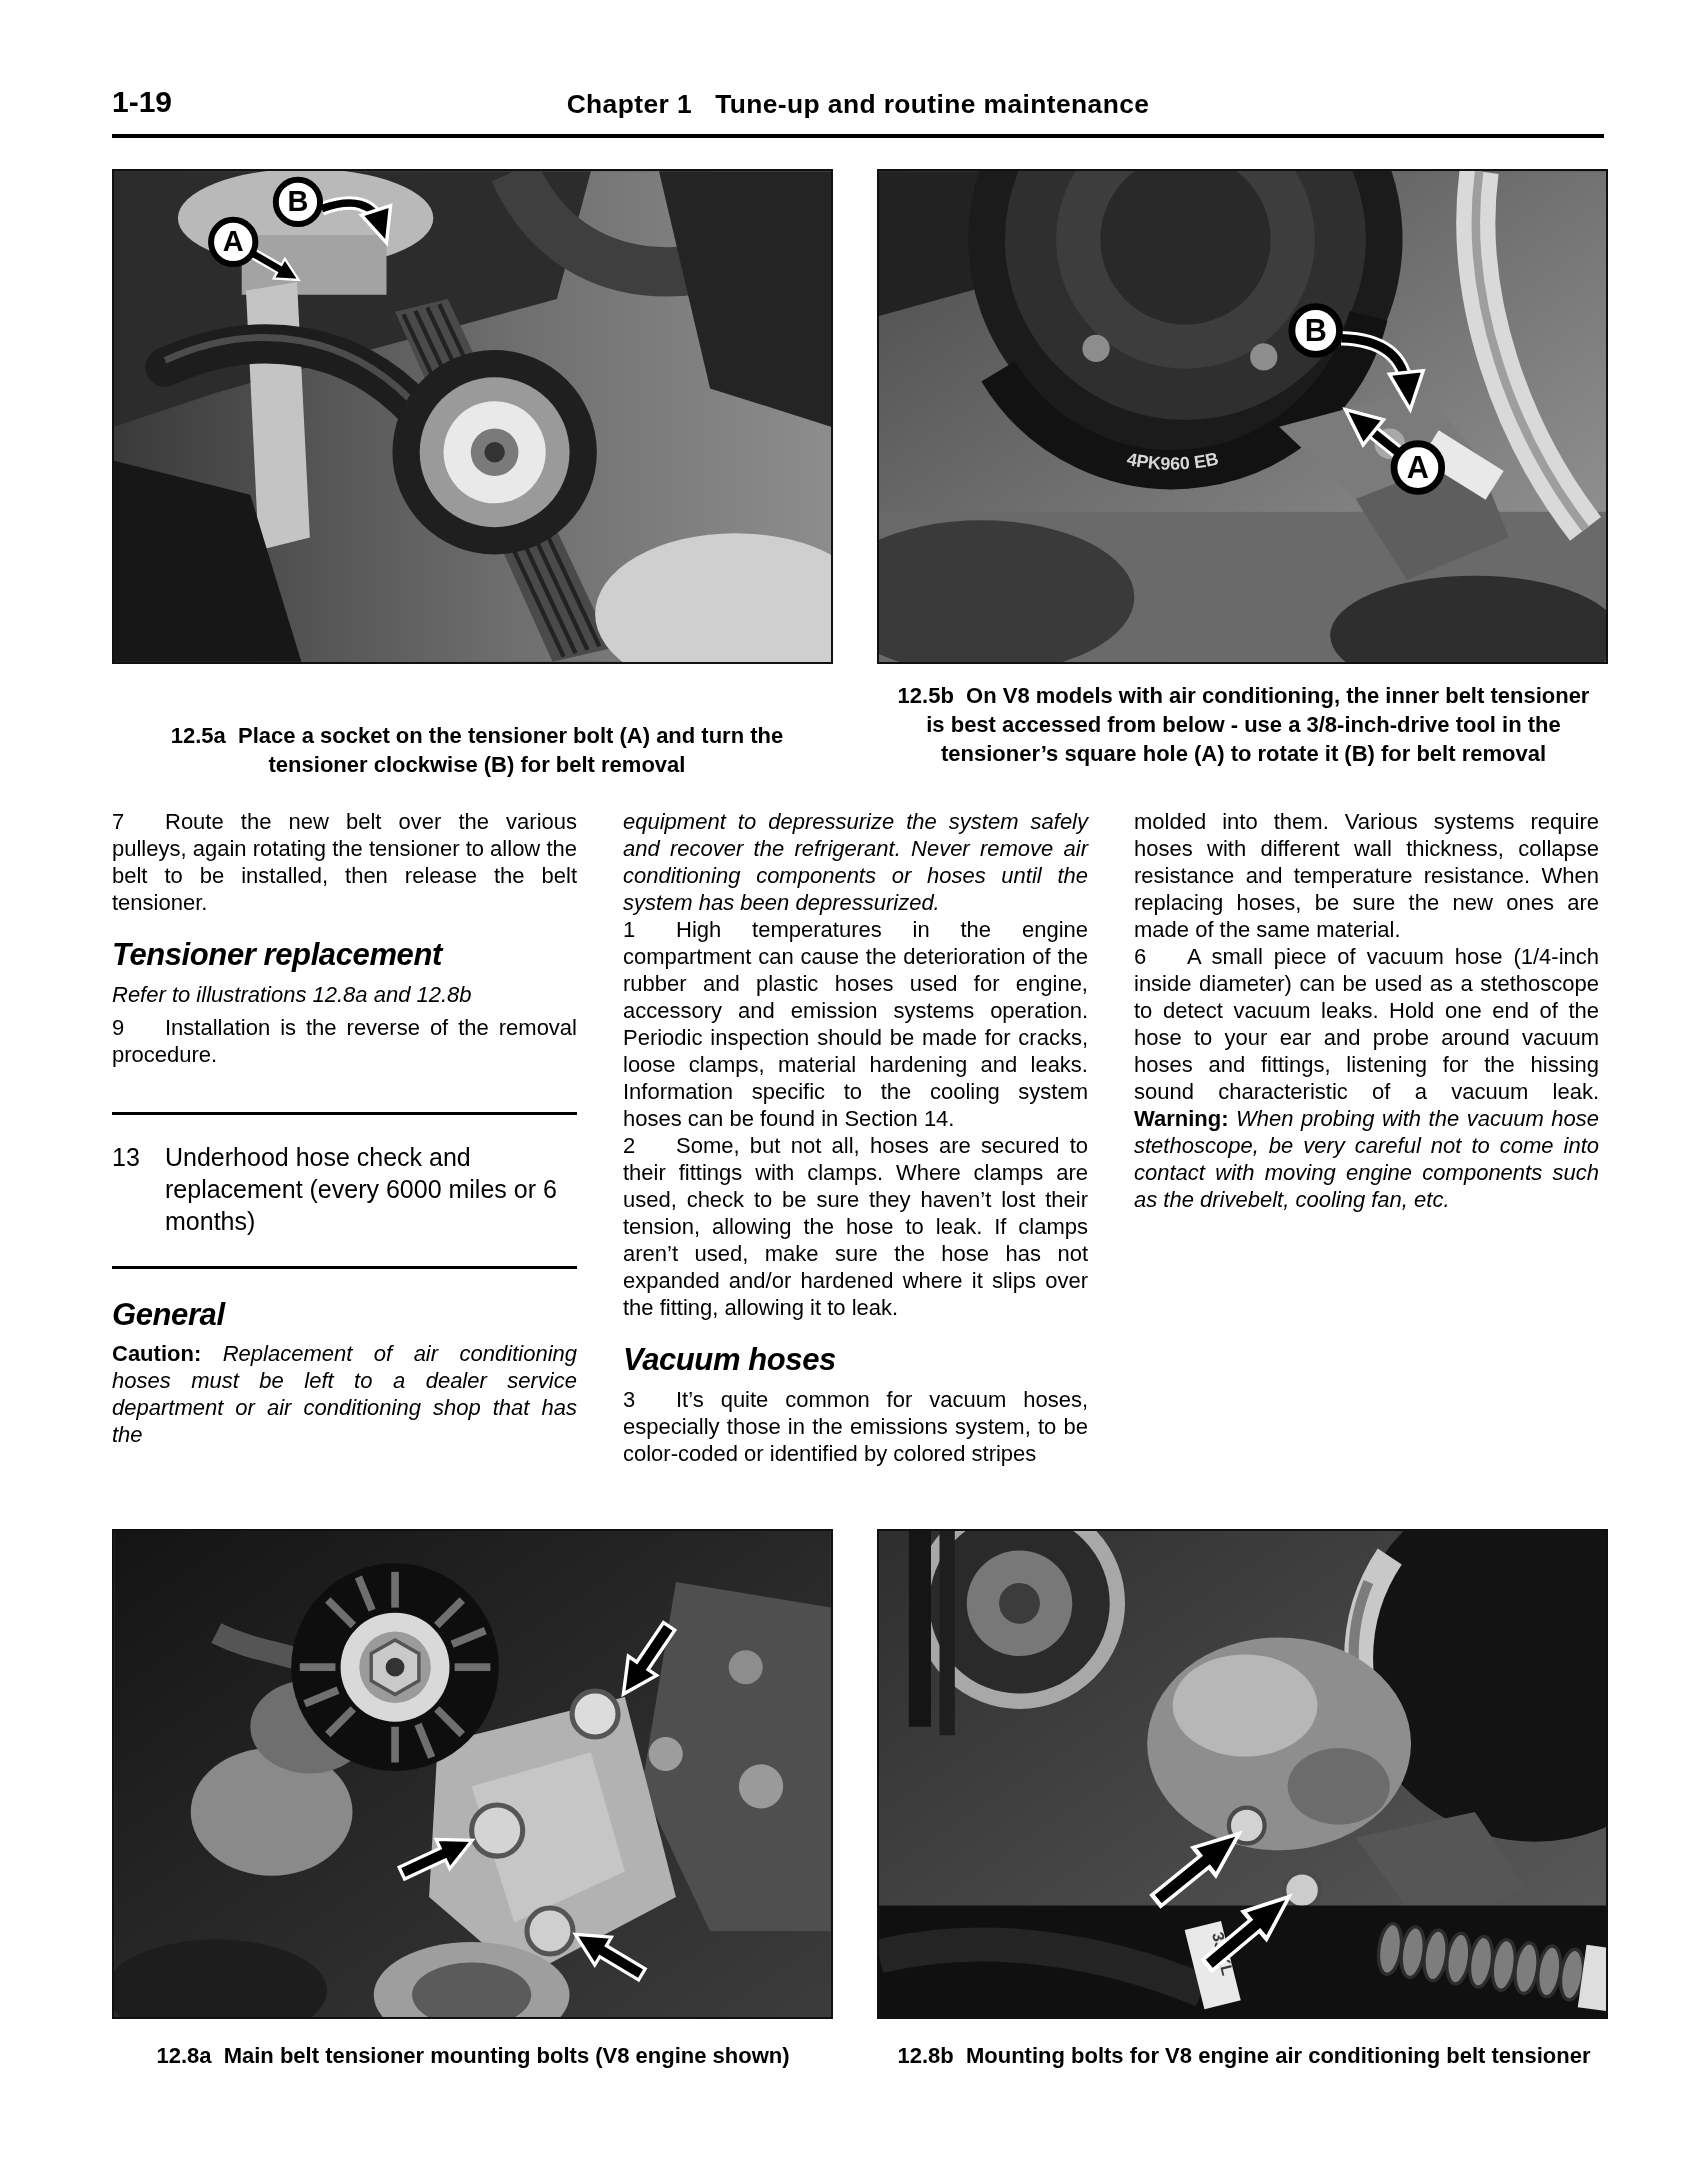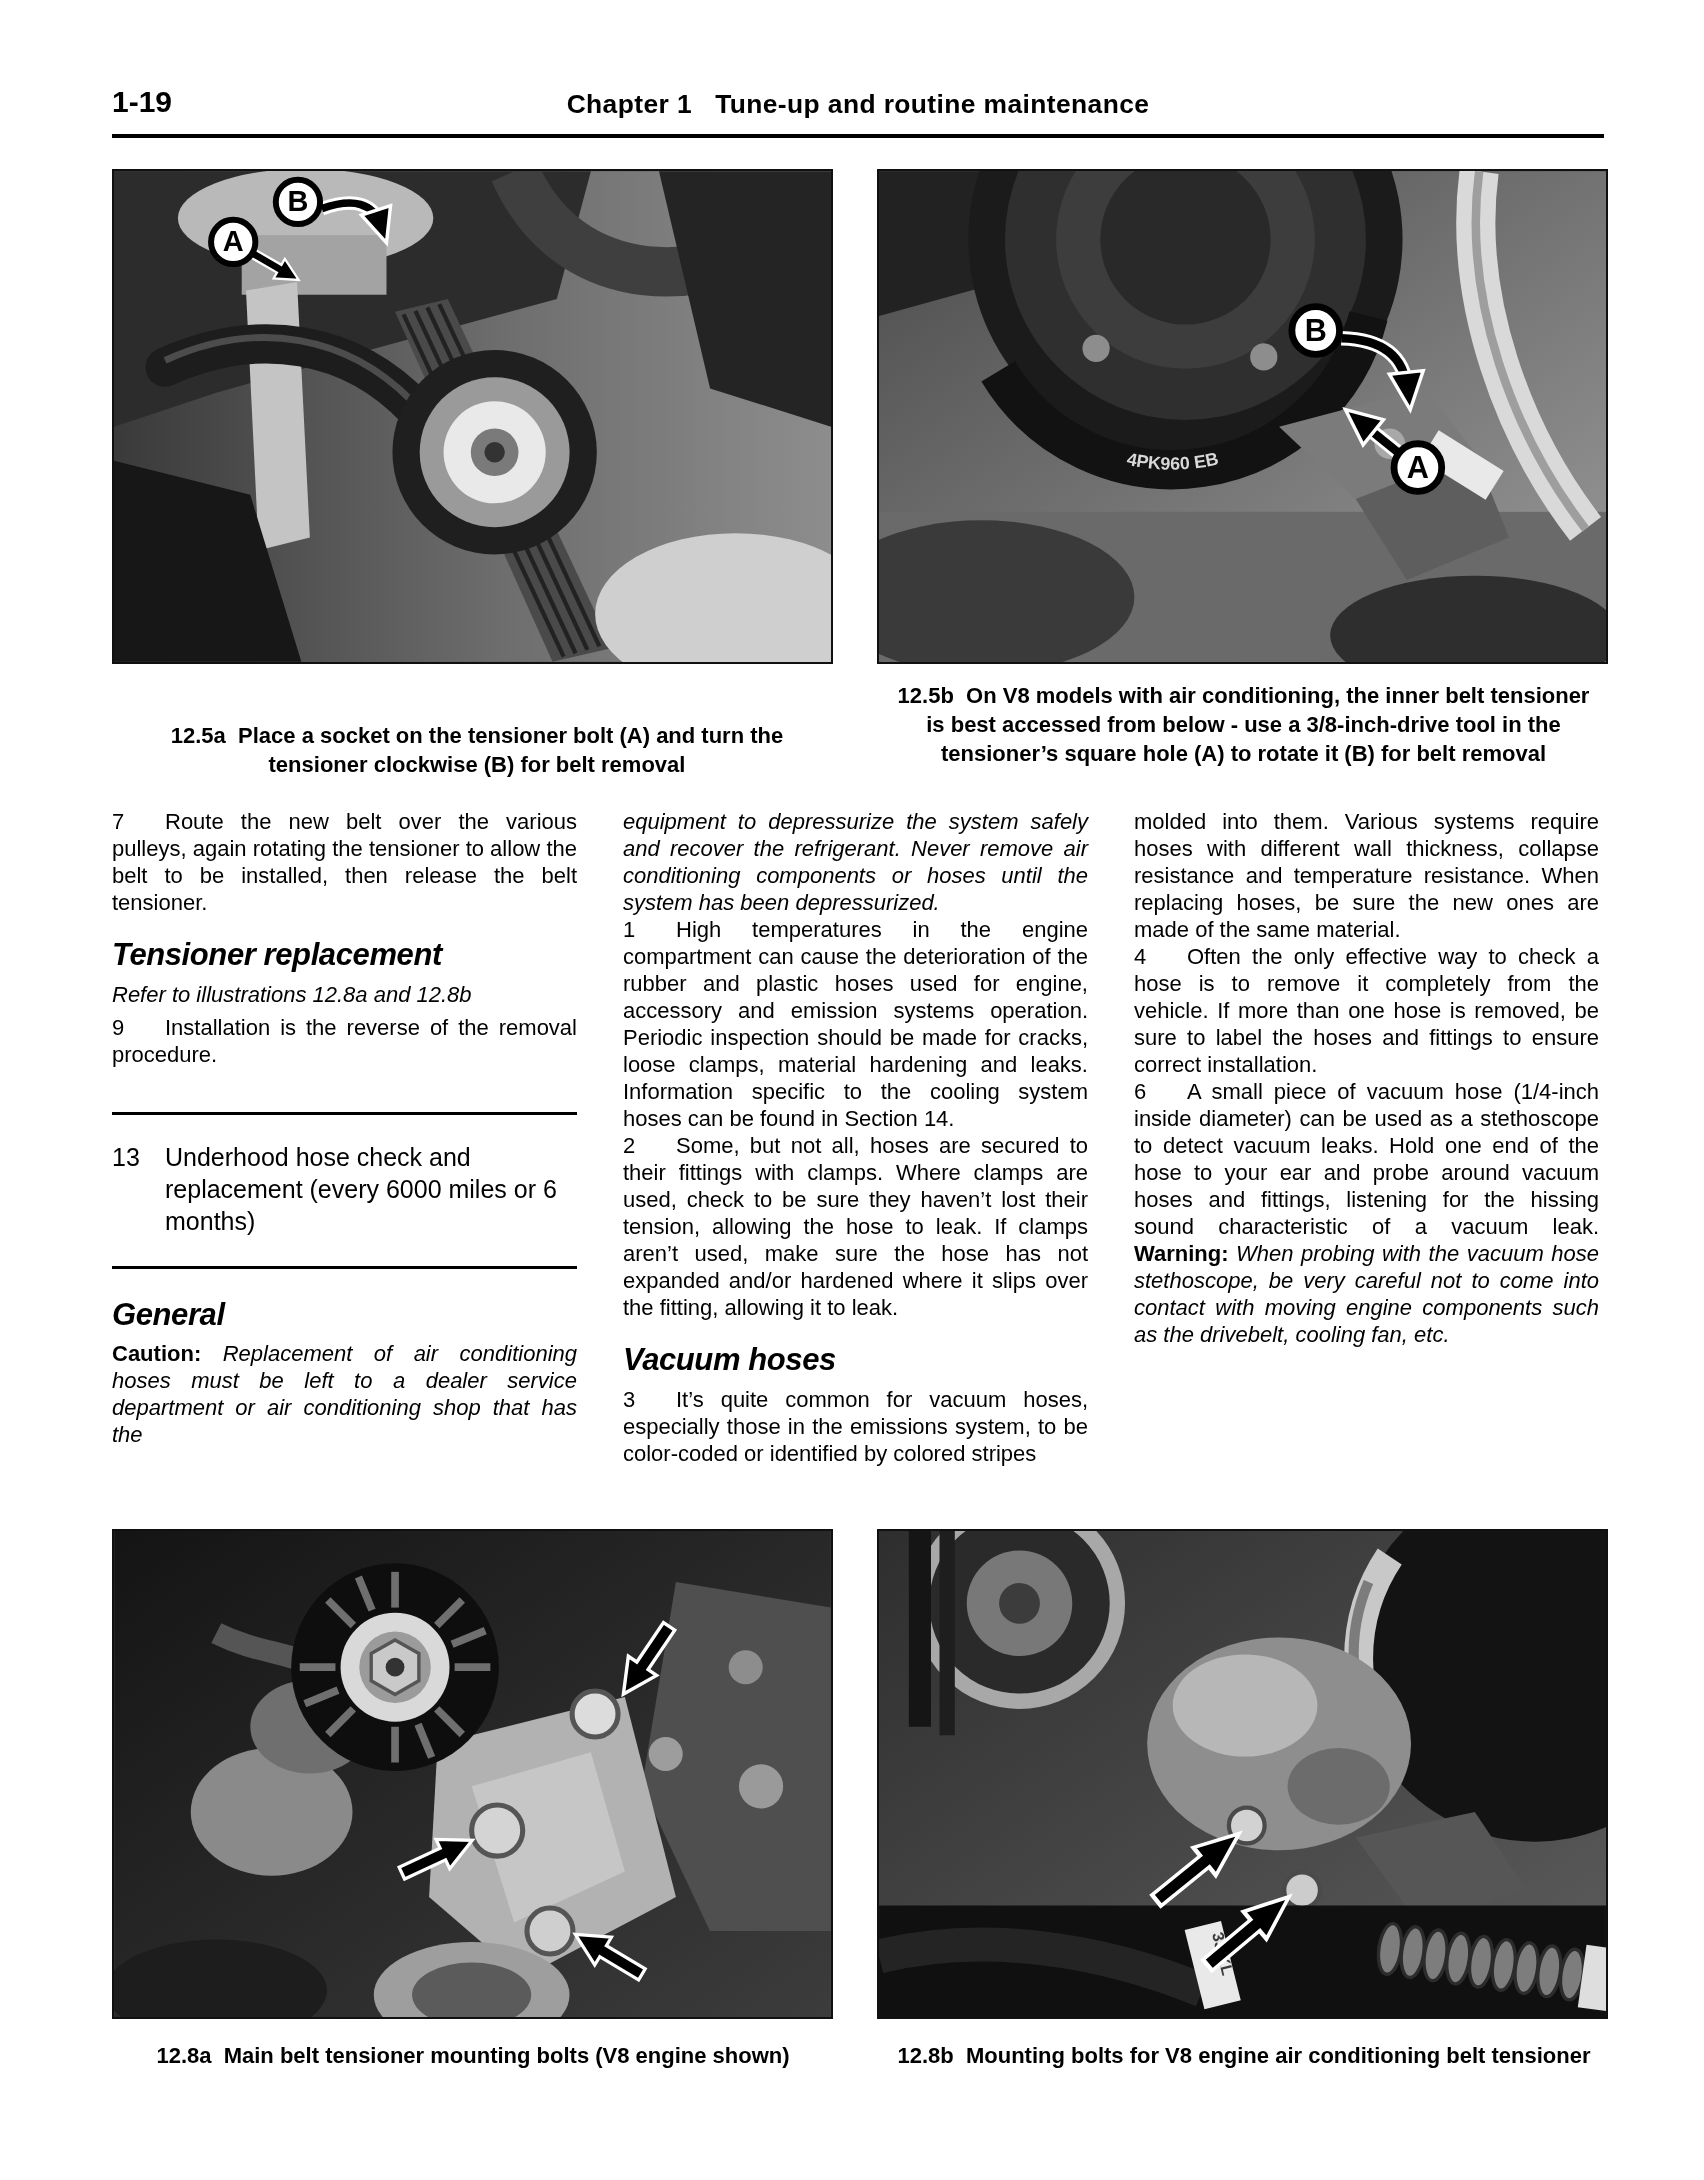--- a/index.html
+++ b/index.html
@@ -193,21 +193,20 @@
   <div class="col">
     <p class="ital">equipment to depressurize the system safely and recover the refrigerant. Never remove air conditioning components or hoses until the system has been depressurized.</p>
     <p><span class="pnum">1</span><span>High temperatures in the engine compartment can cause the deterioration of the rubber and plastic hoses used for engine, accessory and emission systems operation. Periodic inspection should be made for cracks, loose clamps, material hardening and leaks. Information specific to the cooling system hoses can be found in Section 14.</span></p>
     <p><span class="pnum">2</span><span>Some, but not all, hoses are secured to their fittings with clamps. Where clamps are used, check to be sure they haven’t lost their tension, allowing the hose to leak. If clamps aren’t used, make sure the hose has not expanded and/or hardened where it slips over the fitting, allowing it to leak.</span></p>
     <h3 class="sub">Vacuum hoses</h3>
     <p><span class="pnum">3</span><span>It’s quite common for vacuum hoses, especially those in the emissions system, to be color-coded or identified by colored stripes</span></p>
   </div>
 
   <div class="col">
     <p>molded into them. Various systems require hoses with different wall thickness, collapse resistance and temperature resistance. When replacing hoses, be sure the new ones are made of the same material.</p>
-    <p><span class="pnum">4</span><span>Often the only effective way to check a hose is to remove it completely from the vehicle. If more than one hose is removed, be sure to label the hoses and fittings to ensure correct installation.</span></p>
     <p><span class="pnum">6</span><span>A small piece of vacuum hose (1/4-inch inside diameter) can be used as a stethoscope to detect vacuum leaks. Hold one end of the hose to your ear and probe around vacuum hoses and fittings, listening for the hissing sound characteristic of a vacuum leak. </span><b>Warning:</b><span class="ital"> When probing with the vacuum hose stethoscope, be very careful not to come into contact with moving engine components such as the drivebelt, cooling fan, etc.</span></p>
   </div>
 
 </div>
 
 <div class="abs fig fig-bl">
   <svg width="717" height="486" viewBox="0 0 842 571">
     <defs>
       <linearGradient id="g3" x1="0" y1="0" x2="1" y2="1">
         <stop offset="0" stop-color="#141414"></stop>

